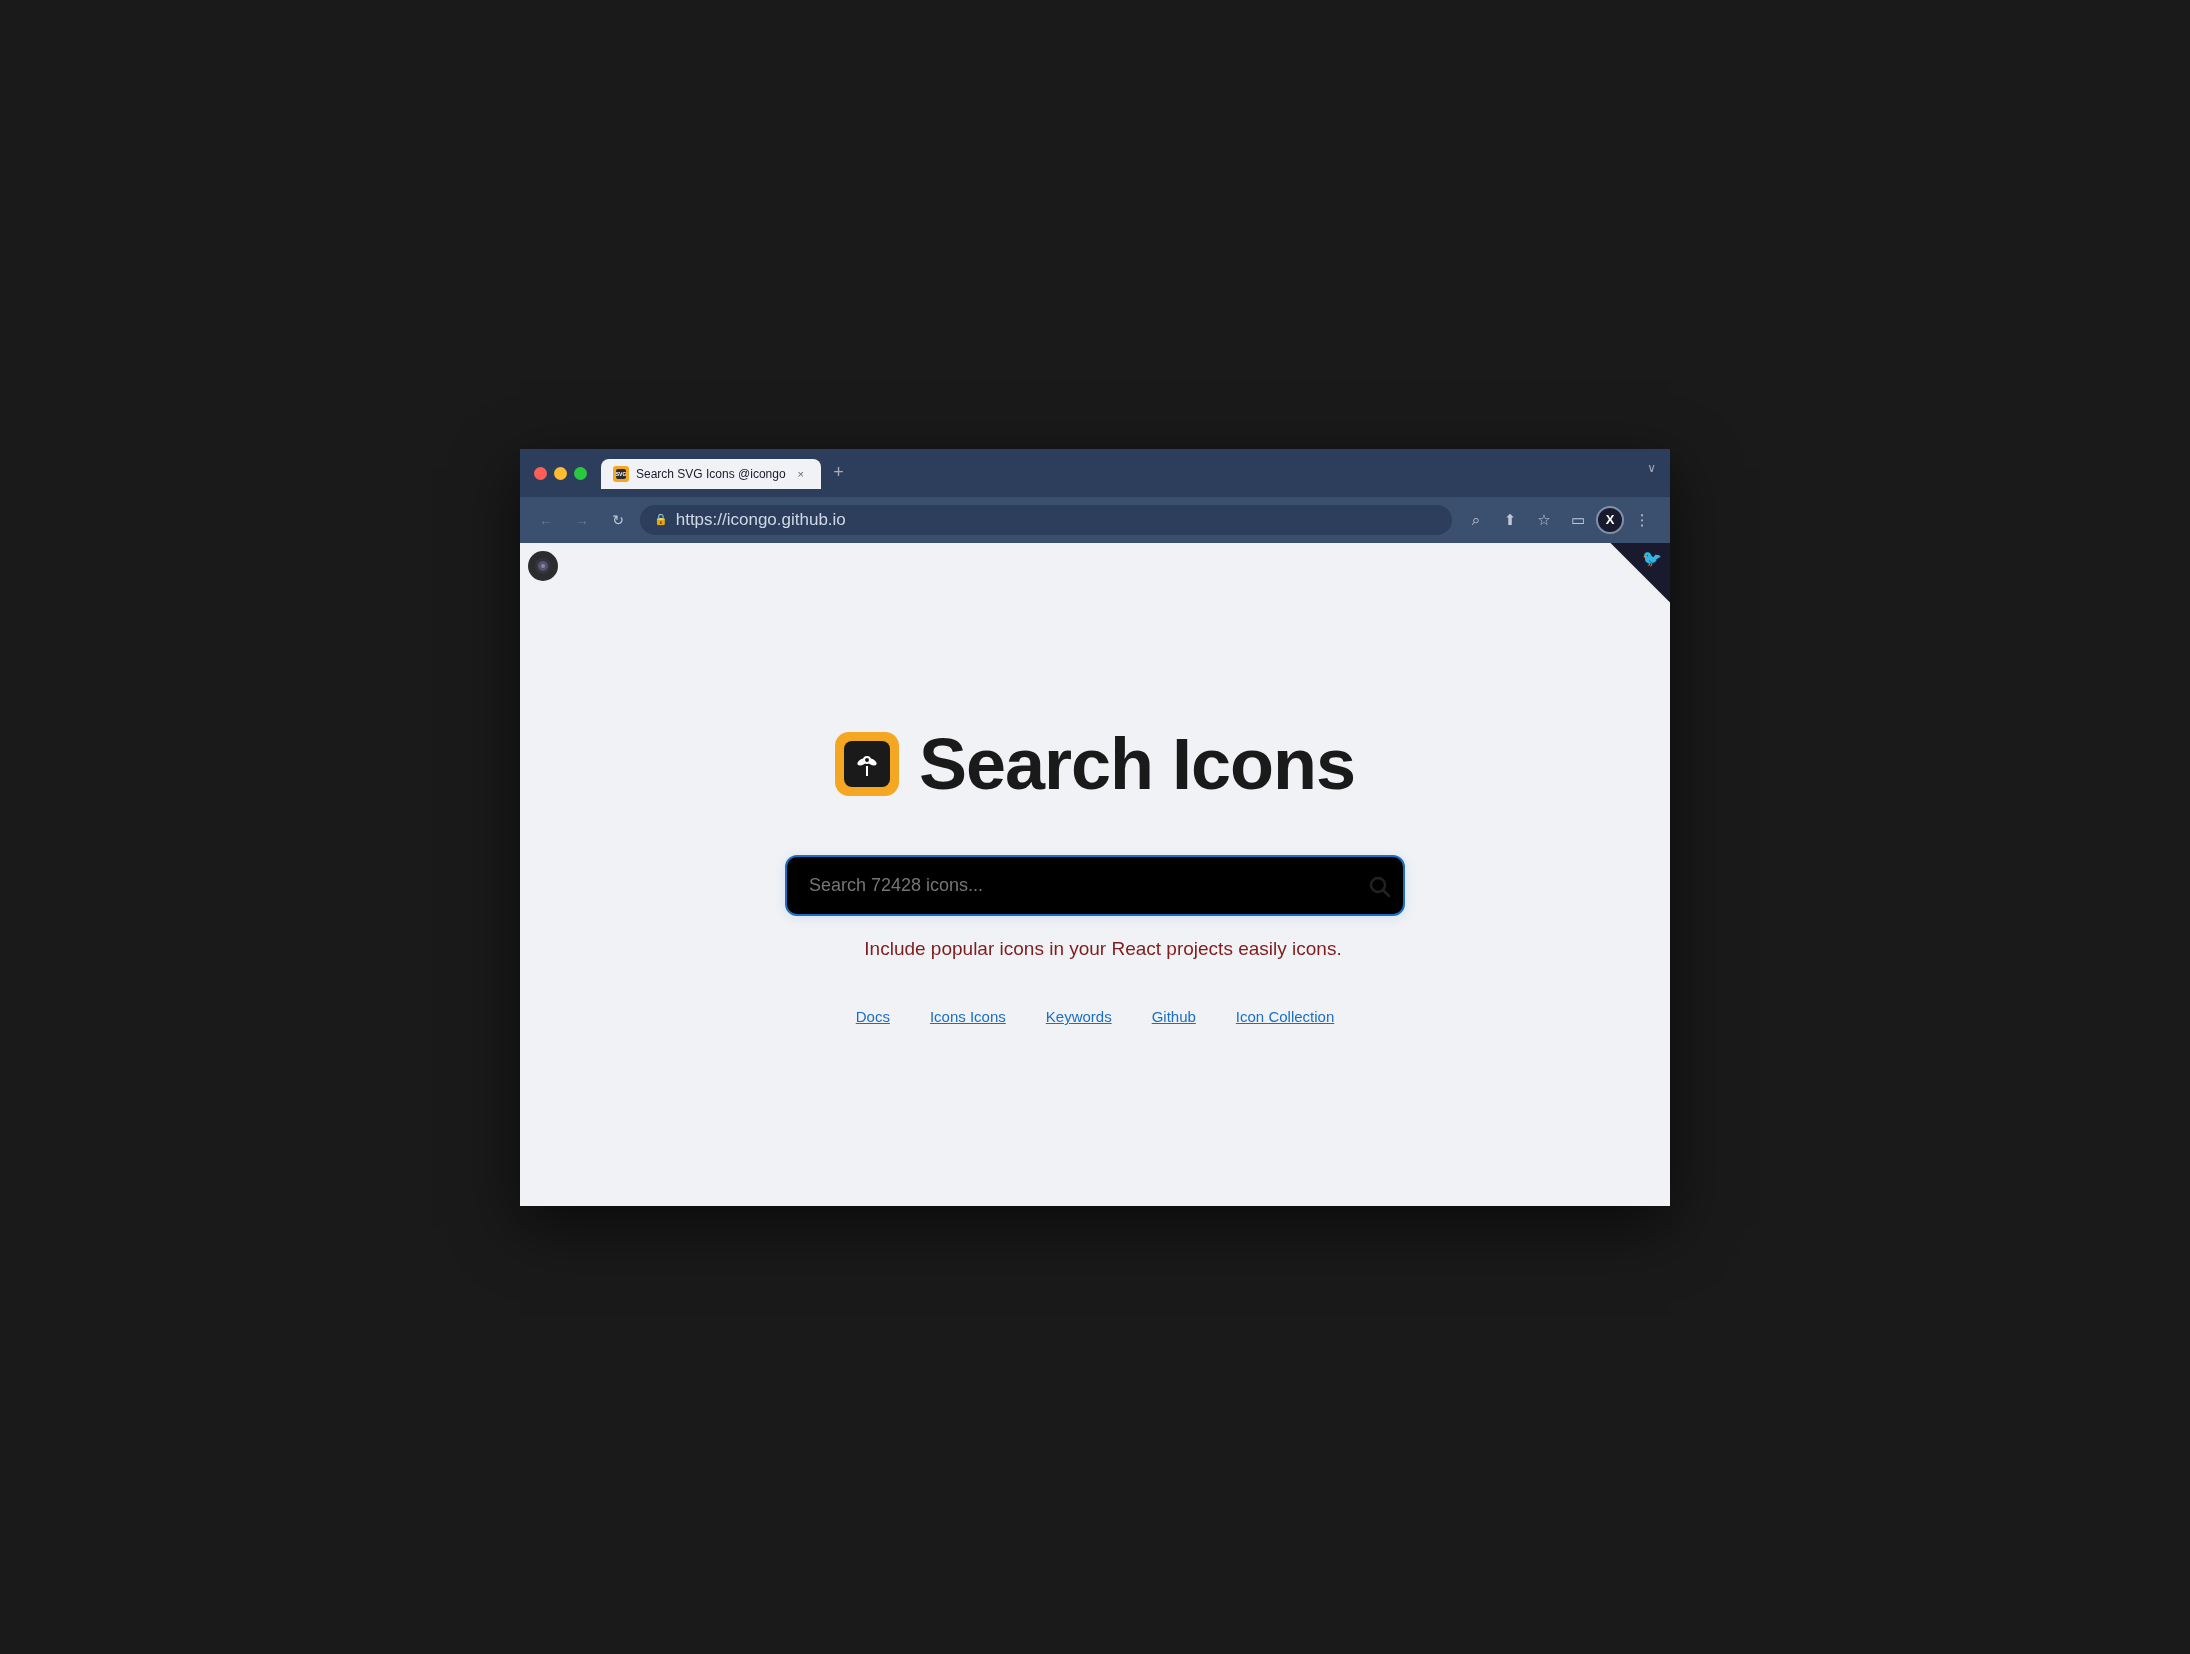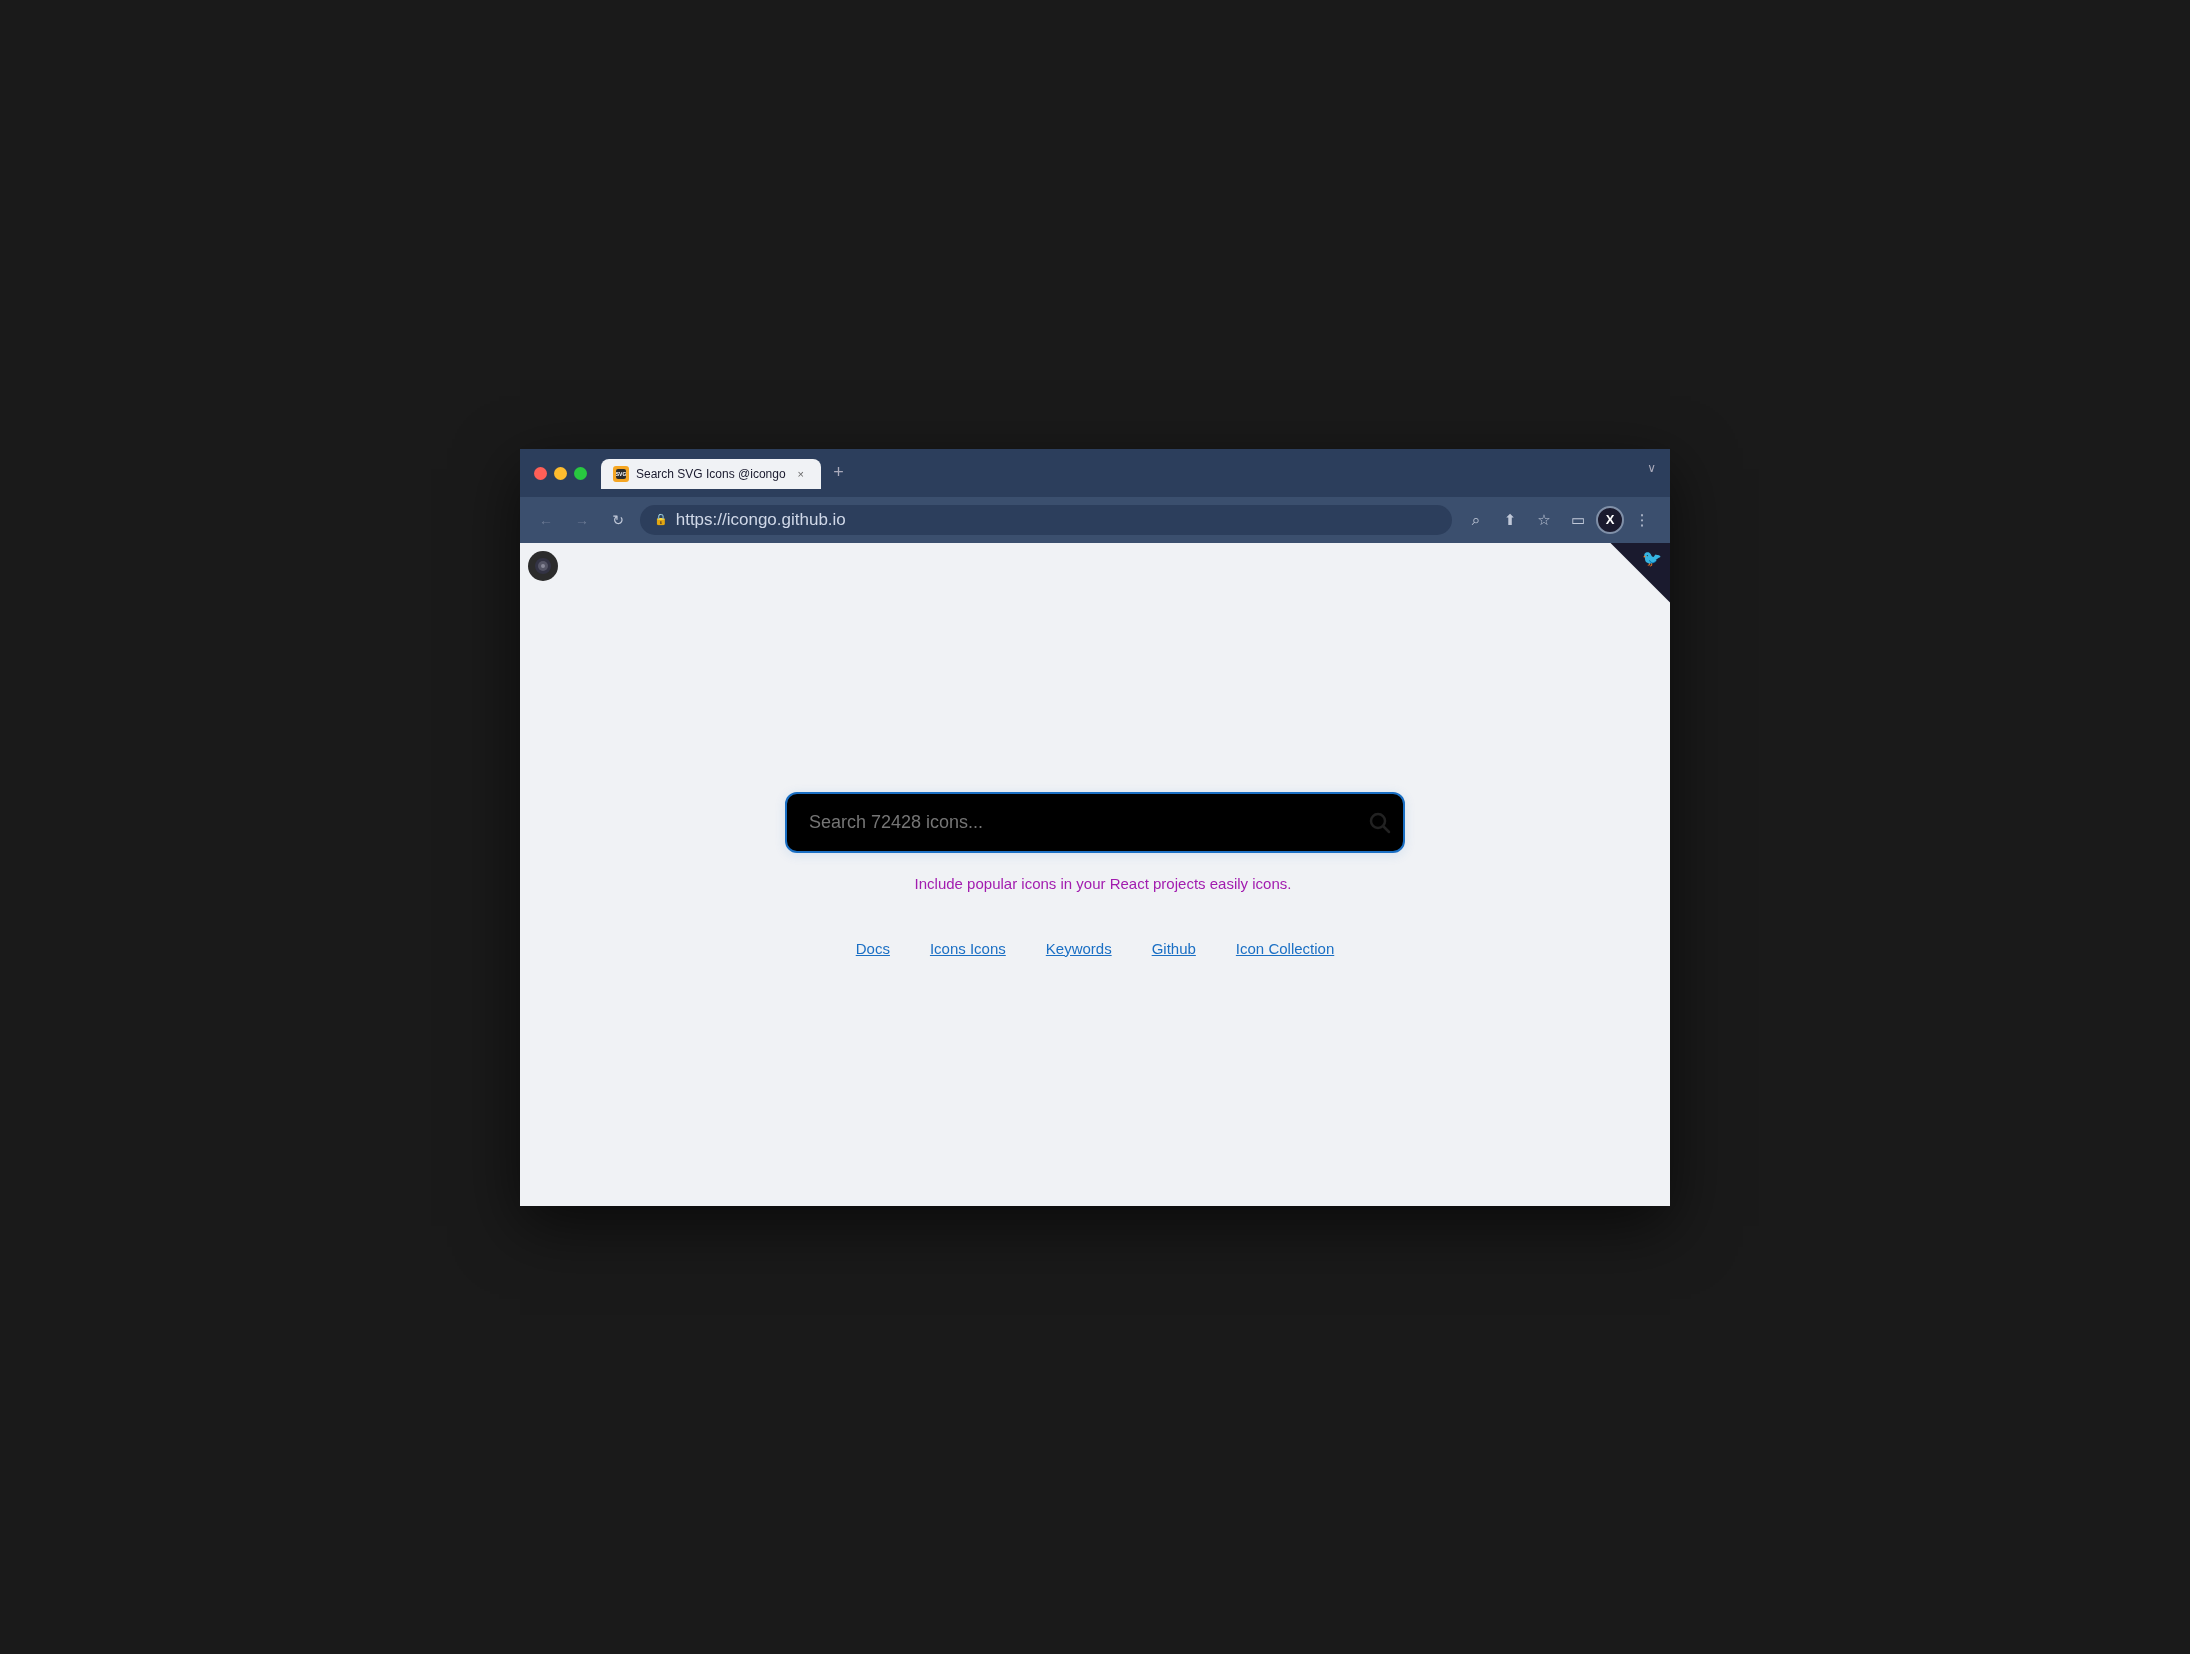--- a/index.html
+++ b/index.html
@@ -340,22 +340,22 @@
       border: none;
       cursor: pointer;
       color: #333;
       font-size: 22px;
       display: flex;
       align-items: center;
       justify-content: center;
     }
 
     .subtitle-text {
-      font-size: 15px;
-      color: #a21caf;
+      font-size: 19px;
+      color: #7f1d1d;
       margin-bottom: 48px;
       margin-left: 16px;
     }
 
     .nav-links {
       display: flex;
       gap: 40px;
       align-items: center;
     }
 
@@ -421,20 +421,39 @@
         <circle cx="9" cy="9" r="2" fill="#889"></circle>
       </svg>
     </div>
 
     <div class="corner-ribbon">
       <span style="color:white; font-size:16px; position:absolute; top:6px; right:8px;">🐦</span>
     </div>
 
     <div class="main-hero">
 
+      <div class="hero-title-row">
+        <div class="app-logo">
+          <div class="app-logo-inner">
+            <svg width="36" height="36" viewBox="0 0 36 36">
+
+              <rect x="2" y="2" width="32" height="32" rx="6" fill="#1a1a1a"></rect>
+
+              <rect x="17" y="20" width="2" height="10" fill="white"></rect>
+
+              <ellipse cx="13" cy="16" rx="5" ry="3" fill="white" transform="rotate(-30 13 16)"></ellipse>
+              <ellipse cx="23" cy="16" rx="5" ry="3" fill="white" transform="rotate(30 23 16)"></ellipse>
+
+              <circle cx="18" cy="14" r="4" fill="white"></circle>
+              <circle cx="18" cy="14" r="2" fill="#1a1a1a"></circle>
+            </svg>
+          </div>
+        </div>
+        <h1 class="hero-title">Search Icons</h1>
+      </div>
 
       <div class="search-container">
         <input type="text" class="search-input" placeholder="Search 72428 icons..." style="">
         <button class="search-btn">
           <svg width="24" height="24" viewBox="0 0 24 24" fill="none" stroke="#222" stroke-width="2.5" stroke-linecap="round" stroke-linejoin="round">
             <circle cx="11" cy="11" r="7"></circle>
             <line x1="16.5" y1="16.5" x2="22" y2="22"></line>
           </svg>
         </button>
       </div>

